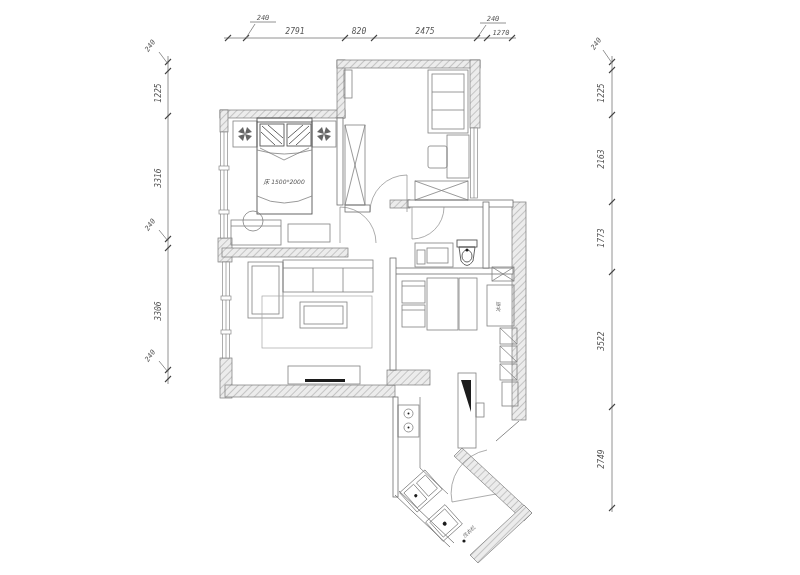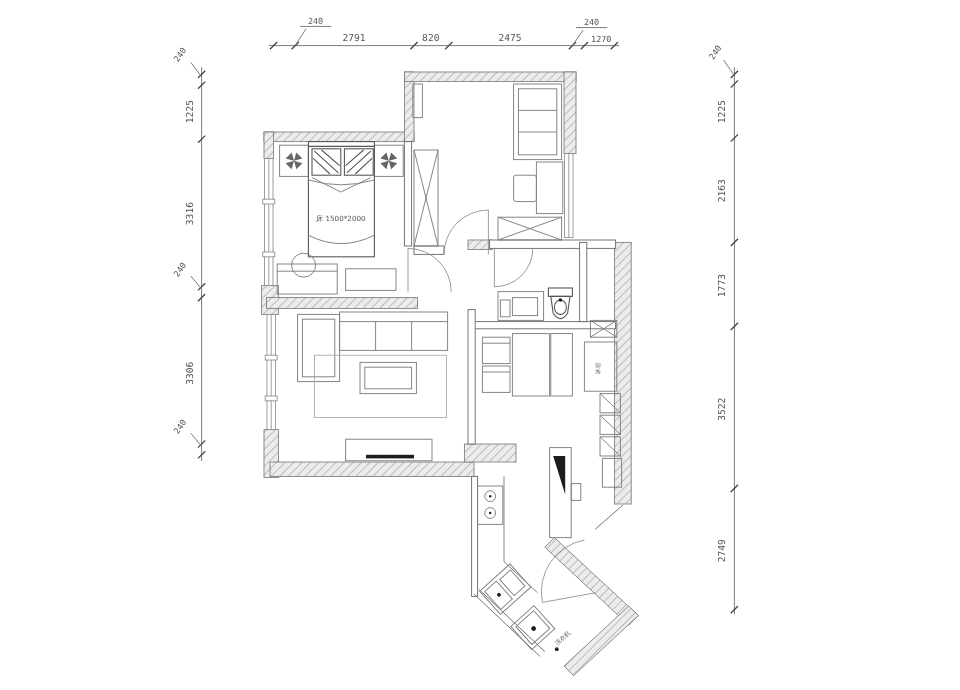--- a/index.html
+++ b/index.html
@@ -1,17 +1,17 @@
 <!DOCTYPE html>
 <html><head>
 <meta charset="utf-8">
 <style>
   html,body{margin:0;padding:0;background:#ffffff;}
   .canvas{position:relative;width:800px;height:575px;background:#ffffff;overflow:hidden;
-          font-family:"DejaVu Sans",sans-serif;}
+          font-family:"DejaVu Sans",sans-serif;font-style:italic;}
   svg{display:block;}
   .dim-line{stroke:#777;stroke-width:0.8;fill:none;}
   .dim-tick{stroke:#444;stroke-width:1.1;}
   .dim-text{font-family:"DejaVu Sans Mono",monospace;font-size:8px;fill:#555;}
   .dim-text-sm{font-family:"DejaVu Sans Mono",monospace;font-size:7px;fill:#555;}
   .wall{fill:url(#hatch);stroke:#7a7a7a;stroke-width:0.7;}
   .thinwall{fill:#ffffff;stroke:#6f6f6f;stroke-width:0.8;}
   .win{fill:#ffffff;stroke:#8a8a8a;stroke-width:0.7;}
   .furn{fill:none;stroke:#808080;stroke-width:0.8;}
   .furn-dk{fill:none;stroke:#555;stroke-width:0.9;}

